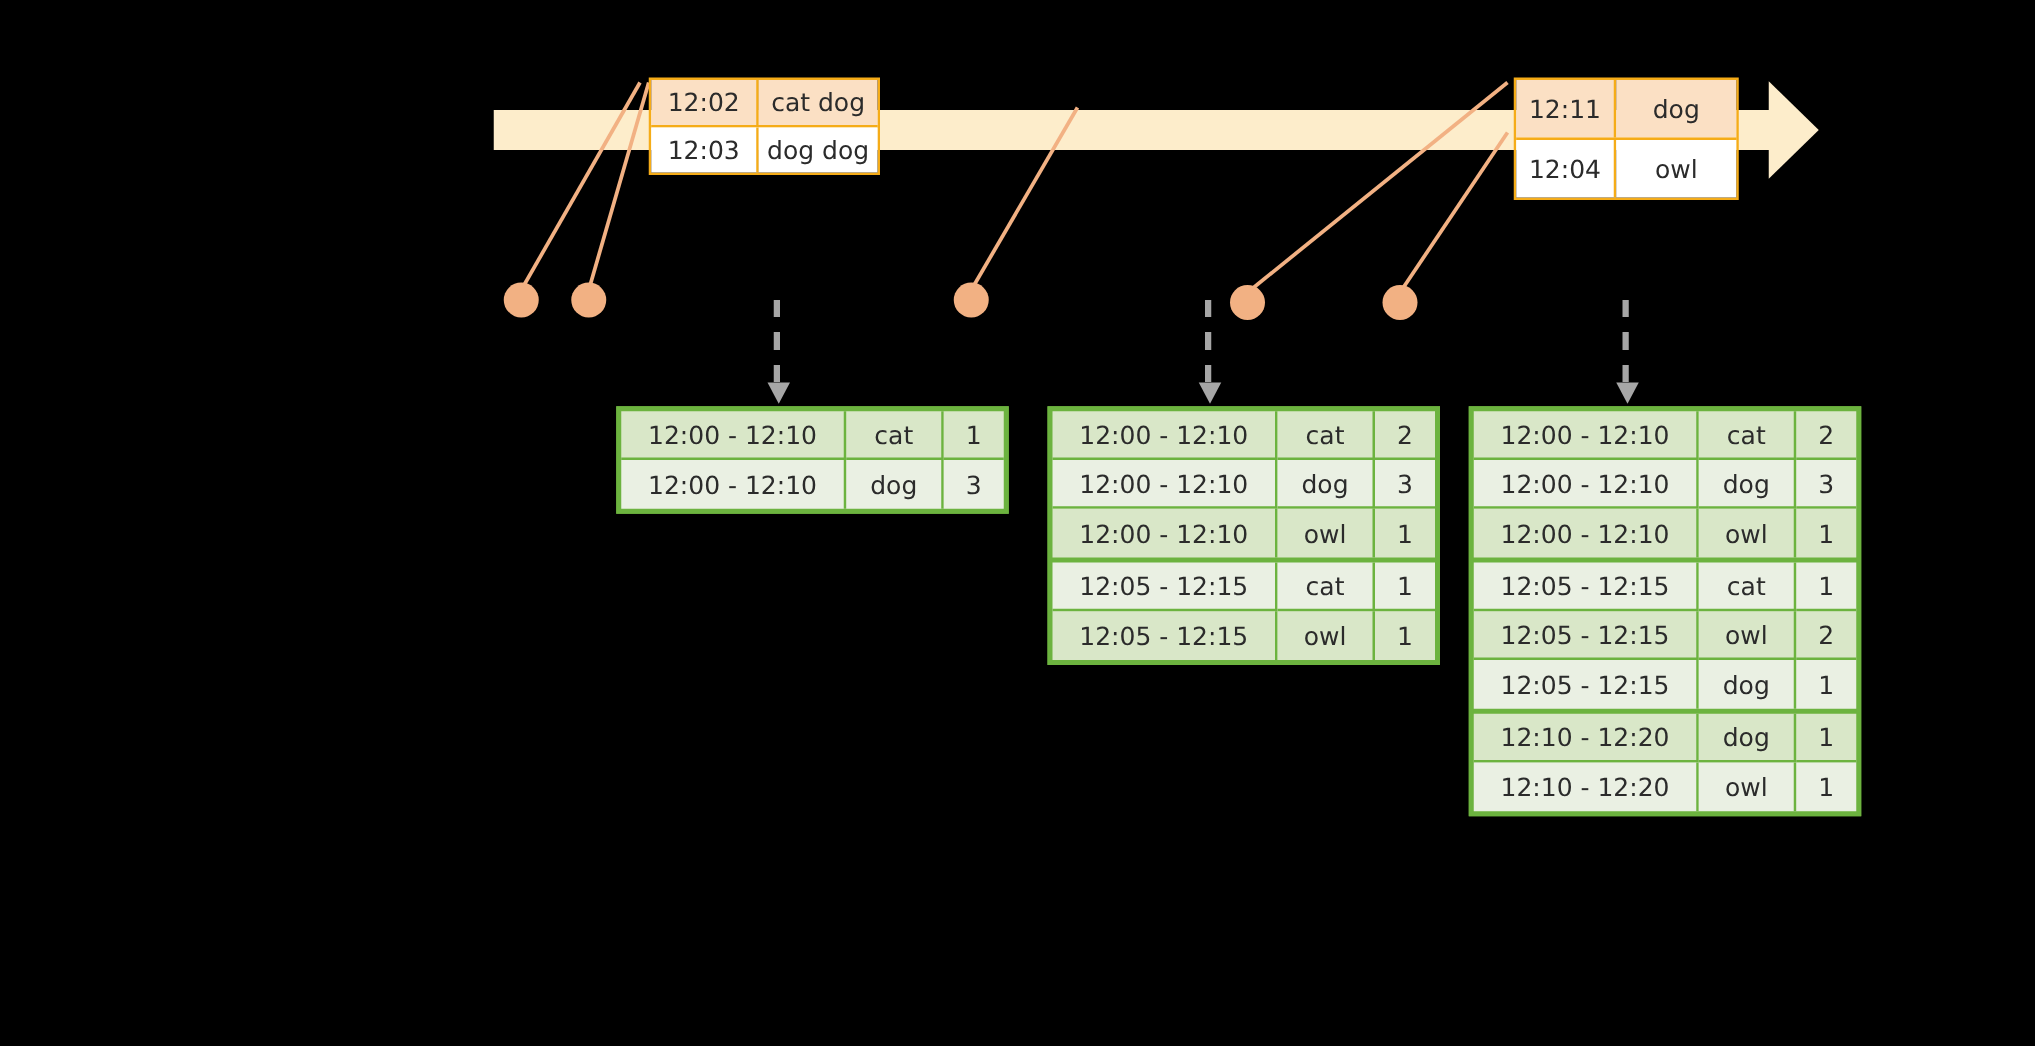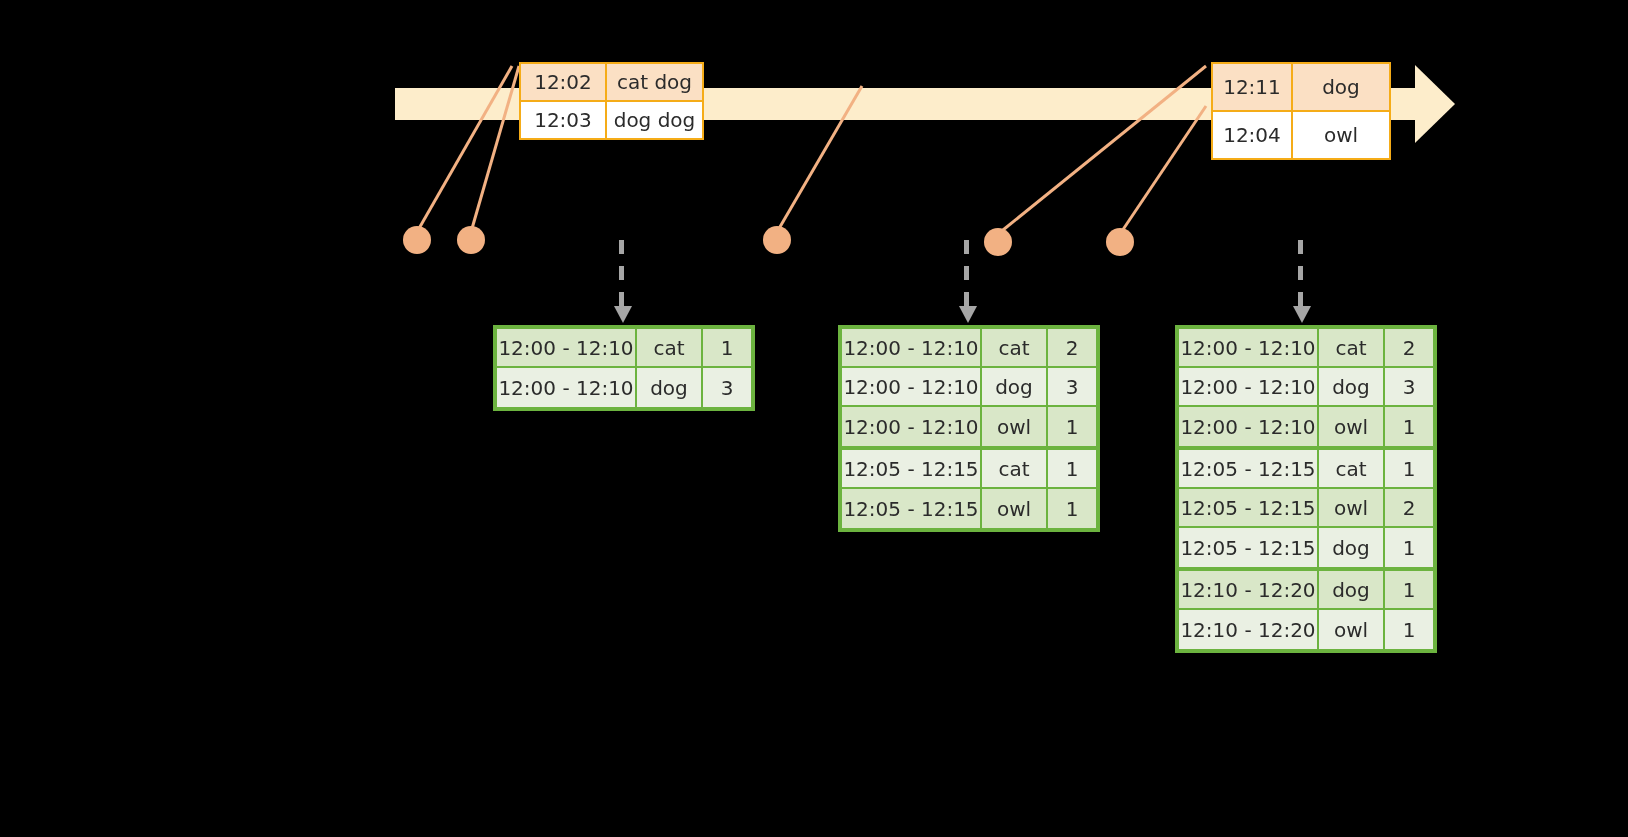--- a/index.html
+++ b/index.html
@@ -50,22 +50,22 @@
   .rgroup{border-bottom:4px solid #6cb33f;}
   .rgroup:last-child{border-bottom:none;}
   .rrow{display:flex;height:39px;box-sizing:border-box;}
   .rcell{display:flex;align-items:center;justify-content:center;box-sizing:border-box;
          color:#2b2b2b;font-size:20px;white-space:nowrap;
          border-right:2px solid #6cb33f;border-bottom:2px solid #6cb33f;}
   .rrow:last-child .rcell{border-bottom:none;}
   .rcell:last-child{border-right:none;}
   .rrow.alt .rcell{background:#d9e7c8;}
   .rrow.norm .rcell{background:#eaf0e3;}
-  .c-win{width:140px;}
-  .c-key{width:66px;}
+  .c-win{width:180px;}
+  .c-key{width:78px;}
   .c-val{width:48px;}
 
   #table-1{left:493px;top:325px;}
   #table-2{left:838px;top:325px;}
   #table-3{left:1175px;top:325px;}
 </style>
 </head>
 <body>
 
 <div id="stage">

